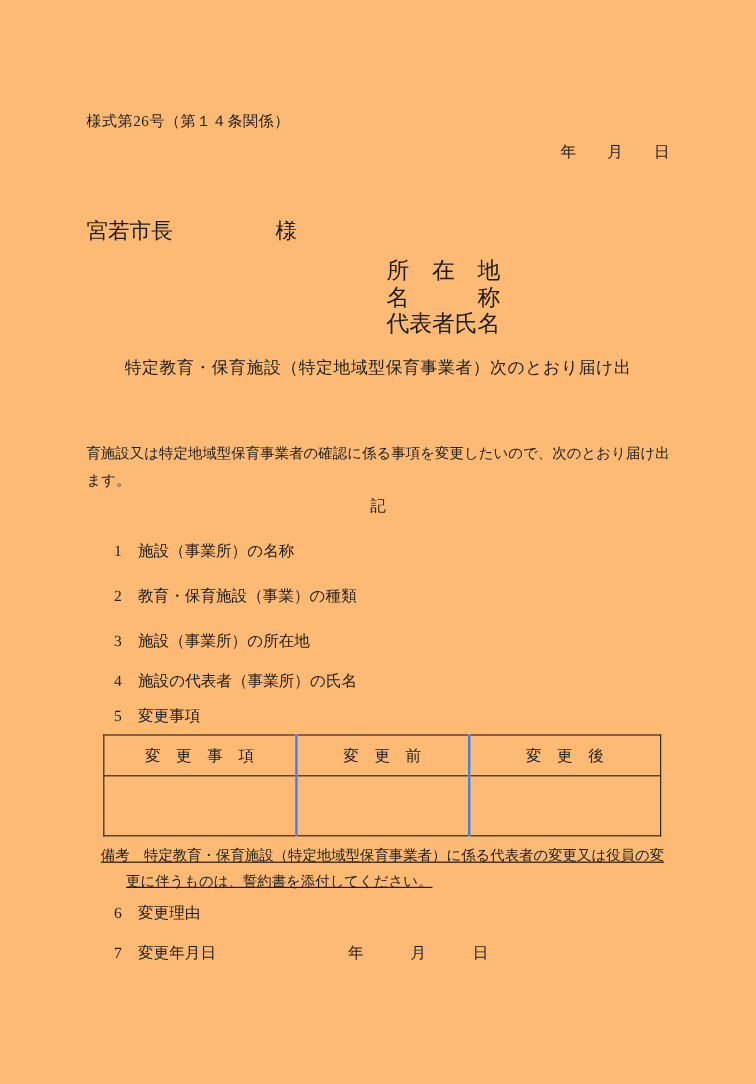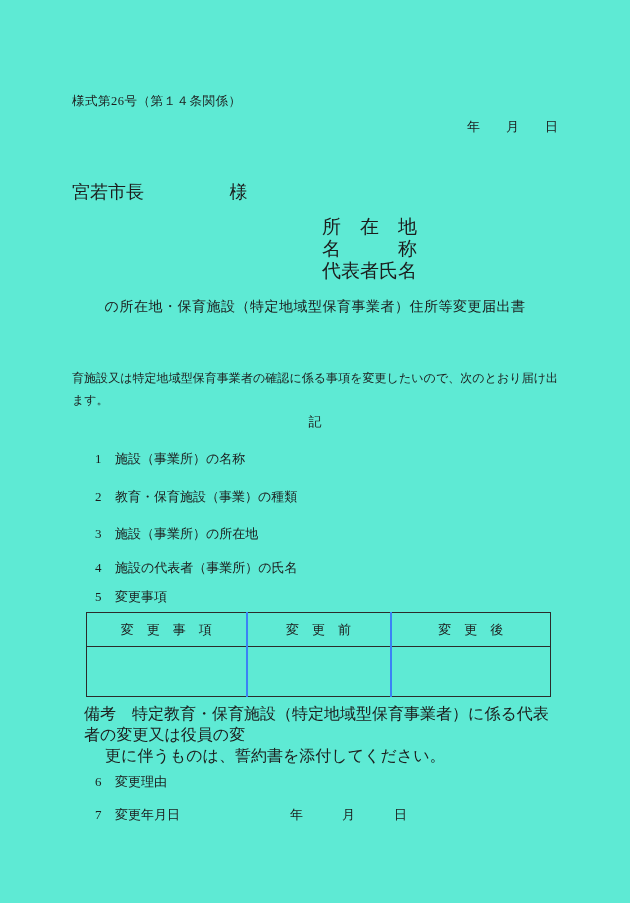--- a/index.html
+++ b/index.html
@@ -2,21 +2,21 @@
 <html lang="ja"><head>
 <meta charset="utf-8">
 <style>
   * { margin: 0; padding: 0; box-sizing: border-box; }
   html, body { background: #e8e8e8; }
   .page {
     position: relative;
     width: 630px;
     height: 903px;
     margin: 0 auto;
-    background: #5eead4;
+    background: #fdba74;
     color: #1c1c1c;
     font-family: "Liberation Serif", "DejaVu Serif", serif;
     font-size: 13px;
     overflow: hidden;
   }
   .content {
     padding: 0 72px;
   }
   .form-number {
     margin-top: 93px;
@@ -88,22 +88,23 @@
     border: 1px solid #2b2b2b;
     font-weight: normal;
     font-size: 13px;
   }
   table.change-table th { height: 34px; text-align: center; vertical-align: middle; }
   table.change-table td { height: 50px; }
   table.change-table th + th, table.change-table td + td { border-left: 2px solid #3b82f6; }
   .col-1 { width: 160px; } .col-2 { width: 144px; } .col-3 { width: 160px; }
   .note {
     margin-top: 6px;
-    font-size: 16px;
+    font-size: 12px;
     line-height: 21px;
+    text-decoration: underline;
   }
   .note .note-line1 { padding-left: 12px; width: 486px; }
   .note .note-line2 { padding-left: 33px; }
 </style>
 </head>
 <body>
 
 <div class="page">
   <div class="content">
 
@@ -115,21 +116,21 @@
       <span>宮若市長</span>
       <span class="honorific">様</span>
     </div>
 
     <div class="sender-block">
       <div>所　在　地</div>
       <div>名　　　称</div>
       <div>代表者氏名</div>
     </div>
 
-    <h1 class="doc-title">の所在地・保育施設（特定地域型保育事業者）住所等変更届出書</h1>
+    <h1 class="doc-title">特定教育・保育施設（特定地域型保育事業者）次のとおり届け出</h1>
 
     <div class="body-paragraph">
       <div class="jline">育施設又は特定地域型保育事業者の確認に係る事項を変更したいので、次のとおり届け出</div>
       <div>ます。</div>
     </div>
 
     <div class="ki">記</div>
 
     <div class="item item-1">
       <span class="no">1</span>

